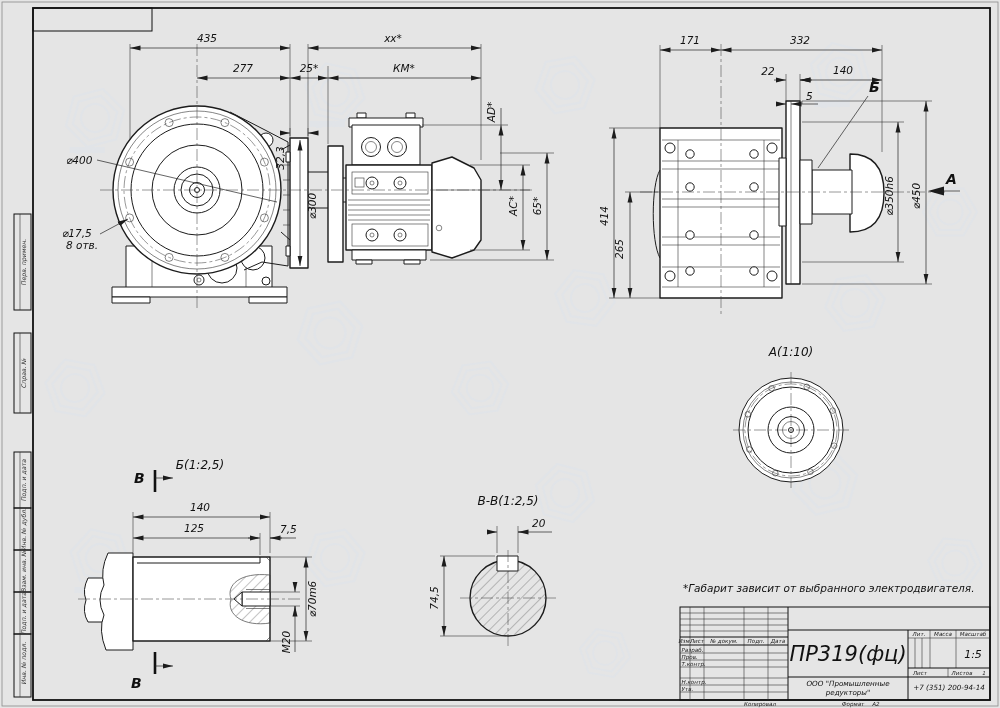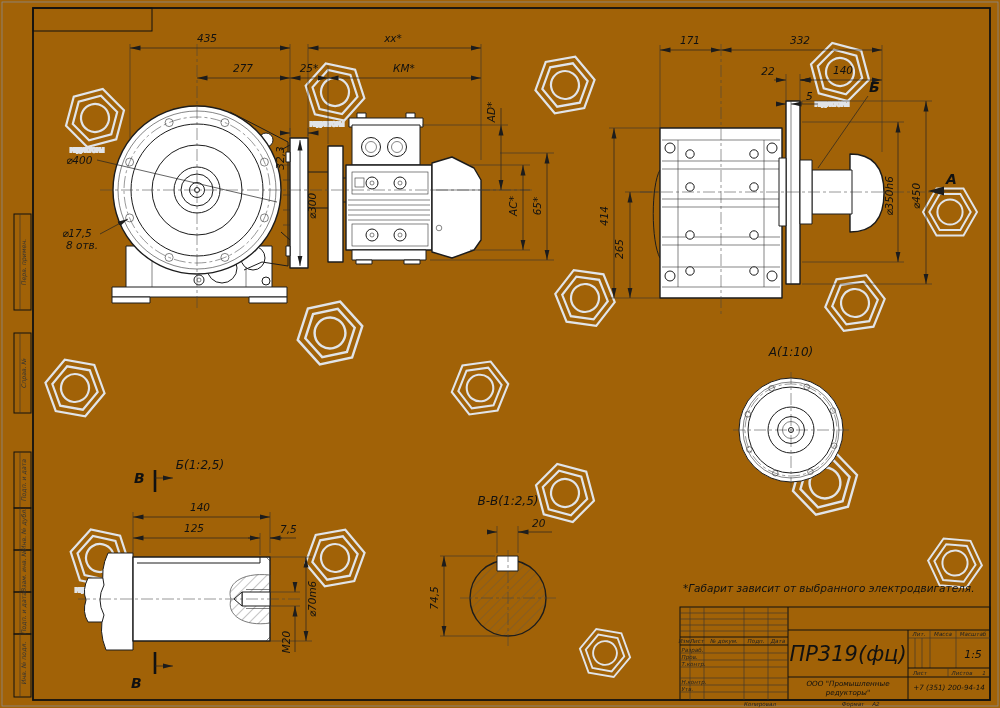--- a/index.html
+++ b/index.html
@@ -1,16 +1,16 @@
 <!DOCTYPE html>
 <html><head>
 <meta charset="utf-8">
 <style>
   html,body{margin:0;padding:0;background:#ffffff;}
-  .page{width:1000px;height:708px;position:relative;background:#a16207;}
+  .page{width:1000px;height:708px;position:relative;background:#e5e5e5;}
   .ol2{fill:none;stroke:#1c1c1c;stroke-width:1;stroke-linejoin:round;}
   .wf {fill:#fff;stroke:#1c1c1c;stroke-width:1.4;stroke-linejoin:round;}
   .wf2{fill:#fff;stroke:#1c1c1c;stroke-width:1;stroke-linejoin:round;}
   .tn {fill:none;stroke:#333;stroke-width:0.6;}
   .dl {fill:none;stroke:#222;stroke-width:0.7;}
   .cl {fill:none;stroke:#444;stroke-width:0.55;stroke-dasharray:12 3 3 3;}
   .fr {fill:none;stroke:#111;stroke-width:1.8;}
   .fr2{fill:none;stroke:#111;stroke-width:1;}
   .dt {font:italic 10.5px "DejaVu Sans",sans-serif;fill:#111;}
   .md {text-anchor:middle;}

